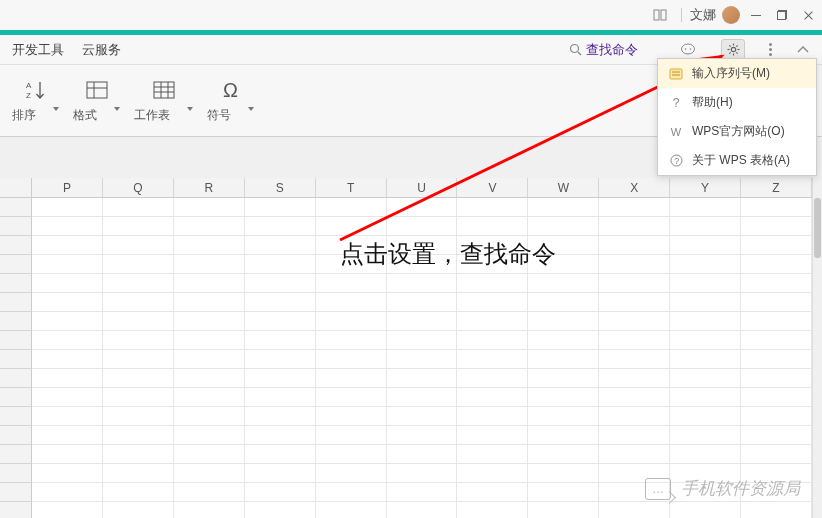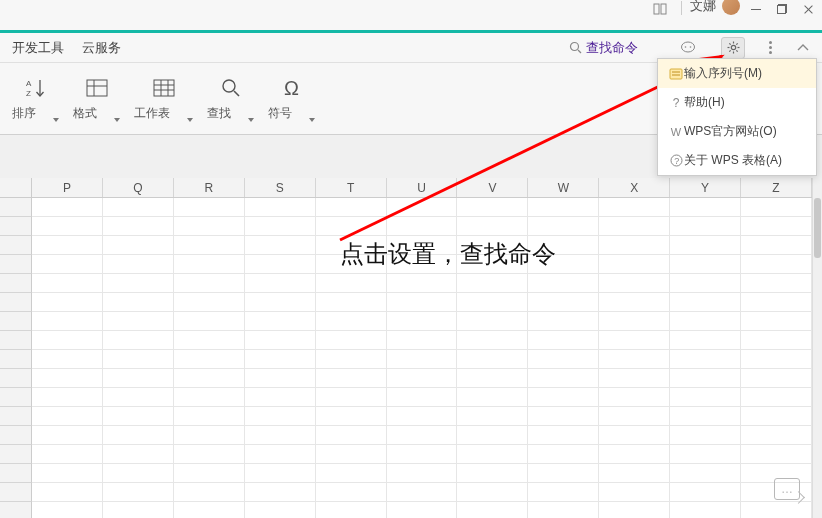--- a/index.html
+++ b/index.html
@@ -13,23 +13,23 @@
     position: relative;
     color: #333;
   }
   
   
   .titlebar {
     height: 28px;
     background: #f7f7f7;
     display: flex;
     justify-content: flex-end;
-    align-items: flex-end;
+    align-items: center;
     padding: 15px 8px;
-    border-bottom: 3px solid #14b8a6;
+    border-bottom: 5px solid #14b8a6;
   }
   .titlebar .win-icons { display: flex; gap: 14px; align-items: center; margin-left: 10px; }
   .titlebar .user { display: flex; align-items: center; gap: 6px; font-size: 13px; color: #555;}
   .titlebar .avatar {
     width: 18px; height: 18px; border-radius: 50%;
     background: linear-gradient(135deg,#d8a070,#c08050);
   }
   .win-btn { width:12px; height:12px; display:flex; align-items:center; justify-content:center; color:#666;}
   .restore-icon { position: relative; width:10px;height:10px;}
   .restore-icon::before,.restore-icon::after{content:"";position:absolute;border:1px solid #666;width:7px;height:7px;}
@@ -80,21 +80,21 @@
     align-items: center;
     padding: 0 12px;
     gap: 14px;
   }
   .tool {
     display: flex; flex-direction: column; align-items: center; gap: 4px;
     font-size: 12px; color: #555;
     min-width: 38px;
   }
   .tool .ticon { width: 26px; height: 26px; display:flex;align-items:center;justify-content:center;}
-  .tool .tlabel { display:flex;align-items:flex-end;gap:17px;}
+  .tool .tlabel { display:flex;align-items:flex-start;gap:17px;}
   .caret-down{width:0;height:0;border-left:3px solid transparent;border-right:3px solid transparent;border-top:4px solid #777;}
 
   
   .sheet-area {
     position: absolute;
     top: 178px; left: 0; right: 0; bottom: 0;
     background: #fff;
   }
   .col-headers {
     display: flex;
@@ -126,21 +126,21 @@
   .dropdown {
     position: absolute;
     top: 58px; right: 5px;
     width: 160px;
     background: #fff;
     border: 1px solid #ccc;
     box-shadow: 0 2px 8px rgba(0,0,0,0.15);
     z-index: 50;
   }
   .dropdown .mi {
-    display: flex; align-items: center; gap: 0;
+    display: flex; align-items: center; gap: 8px;
     padding: 6px 10px;
     font-size: 12px; color: #444;
   }
   .dropdown .mi.hl { background: #fff7e0;}
   .dropdown .mi .micon{width:16px;display:flex;justify-content:center;color:#888;}
 
   
   .arrow-svg{position:absolute;top:50px;left:330px;width:420px;height:200px;z-index:40;pointer-events:none;}
   .annotation{position:absolute;top:238px;left:340px;font-size:24px;color:#111;z-index:30;}
 
@@ -266,32 +266,20 @@
           <line x1="9" y1="2" x2="9" y2="18" stroke="#555"></line>
           <line x1="16" y1="2" x2="16" y2="18" stroke="#555"></line>
         </svg>
       </span>
     <span class="tlabel">
         <span>工作表</span>
         <span class="caret-down"></span>
       </span>
   </div>
   <div class="tool">
-    <span class="ticon">
-        <svg width="22" height="22">
-          <circle cx="9" cy="9" r="6" fill="none" stroke="#555" stroke-width="1.4"></circle>
-          <line x1="14" y1="14" x2="19" y2="19" stroke="#555" stroke-width="1.6"></line>
-        </svg>
-      </span>
-    <span class="tlabel">
-        <span>查找</span>
-        <span class="caret-down"></span>
-      </span>
-  </div>
-  <div class="tool">
     <span class="ticon" style="font-size:20px;color:#555;">Ω</span>
     <span class="tlabel">
         <span>符号</span>
         <span class="caret-down"></span>
       </span>
   </div>
 </div>
 
 <div class="sheet-area">
   <div class="corner"></div>
@@ -589,13 +577,14 @@
       <path d="M0,0 L9,3 L0,6 Z" fill="#ff0000"></path>
     </marker>
   </defs>
   <line x1="10" y1="190" x2="392" y2="6" stroke="#ff0000" stroke-width="3" marker-end="url(#ah)"></line>
 </svg>
 
 <div class="annotation">点击设置，查找命令</div>
 
 <div class="watermark">
   <span class="wm-icon">…</span>
+  <span>手机软件资源局</span>
 </div>
 
 </body></html>

